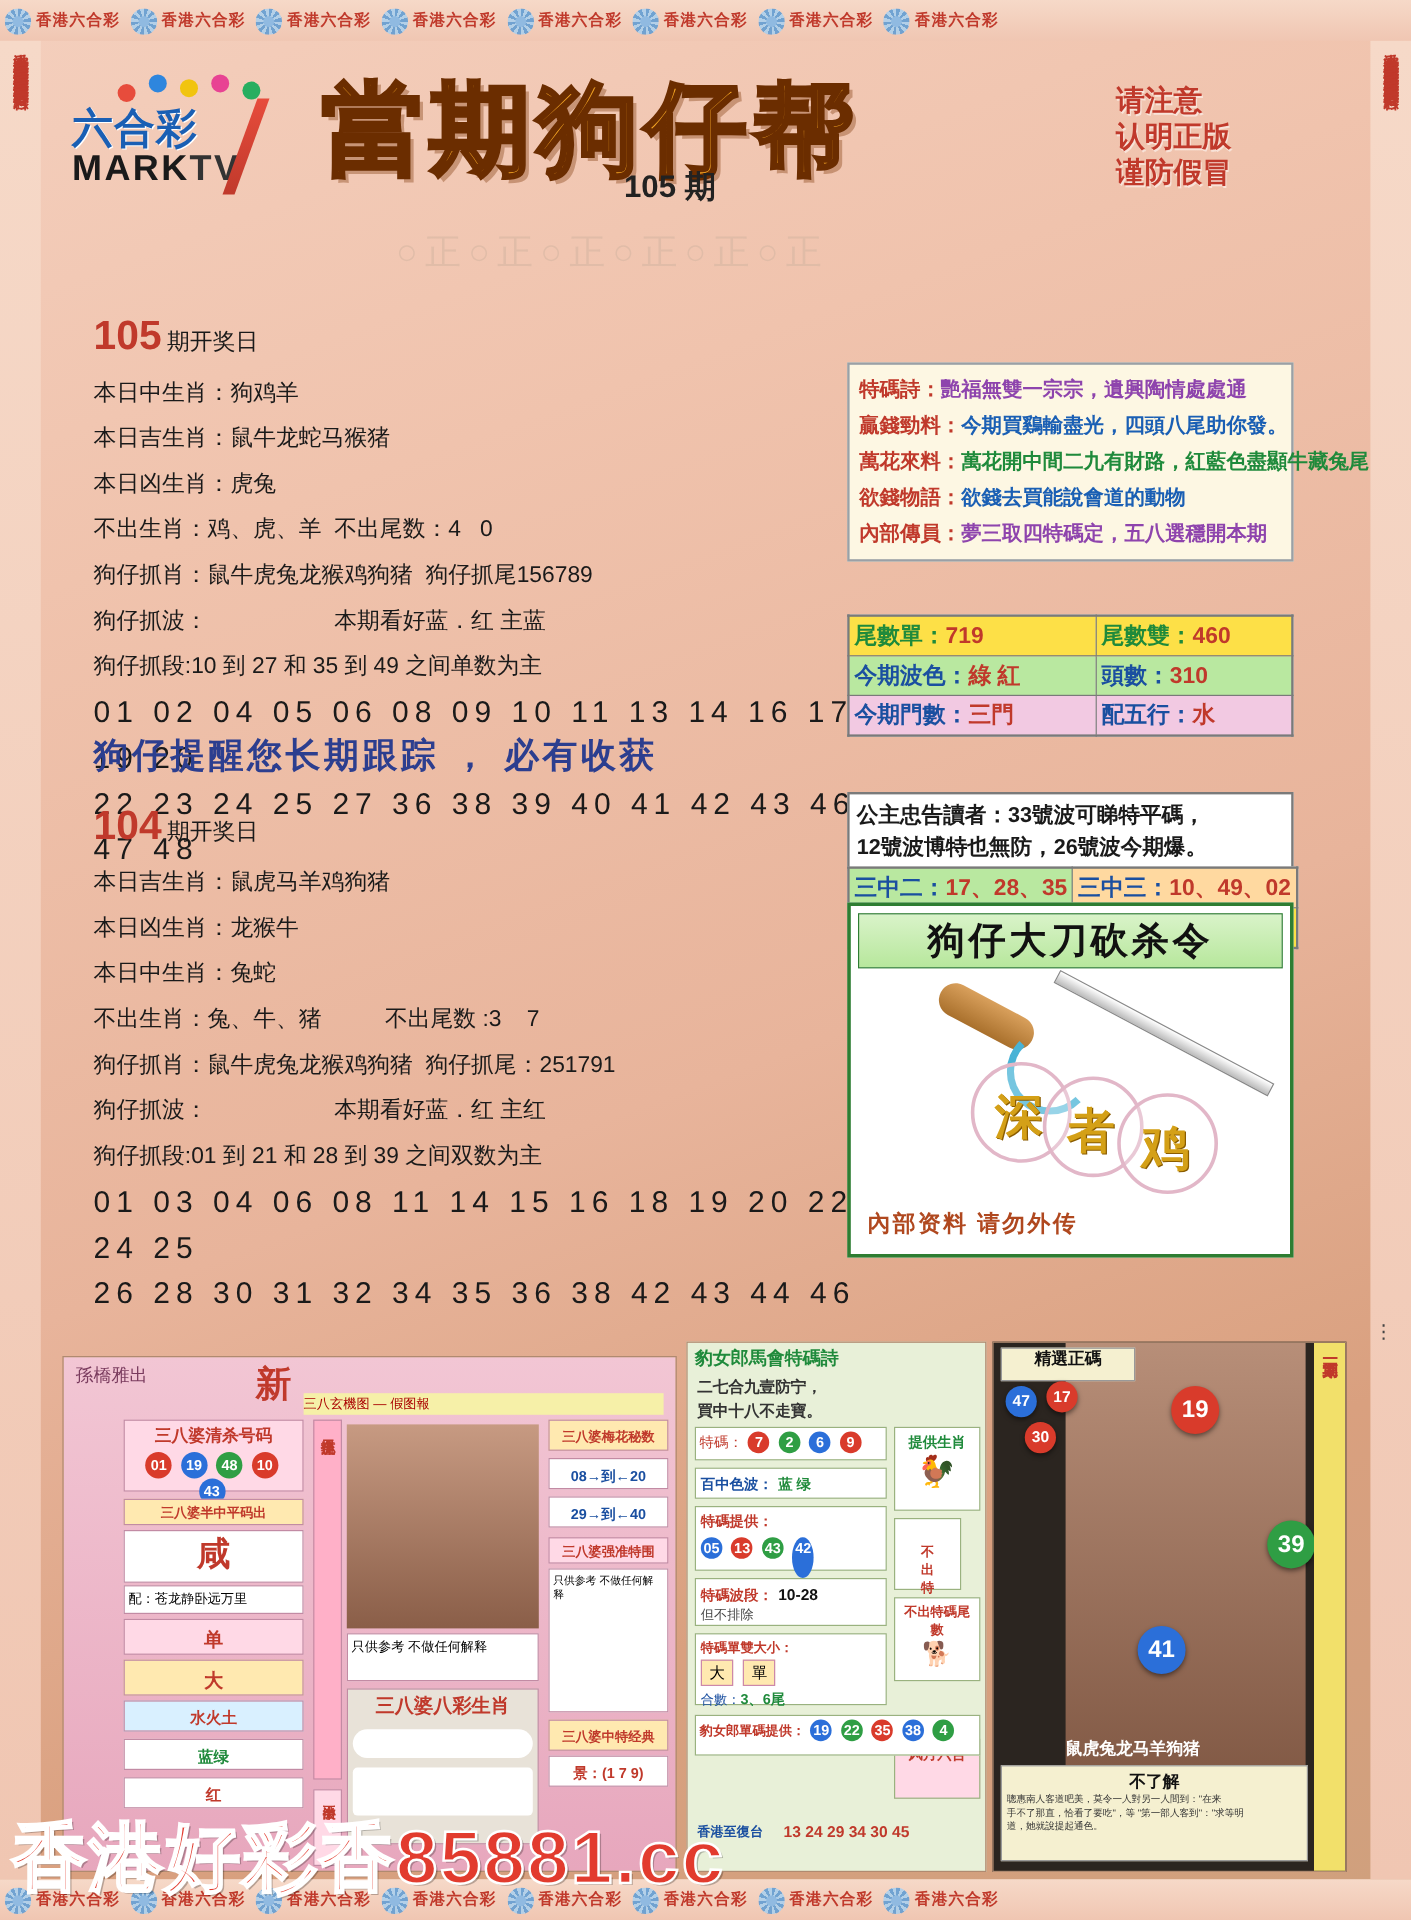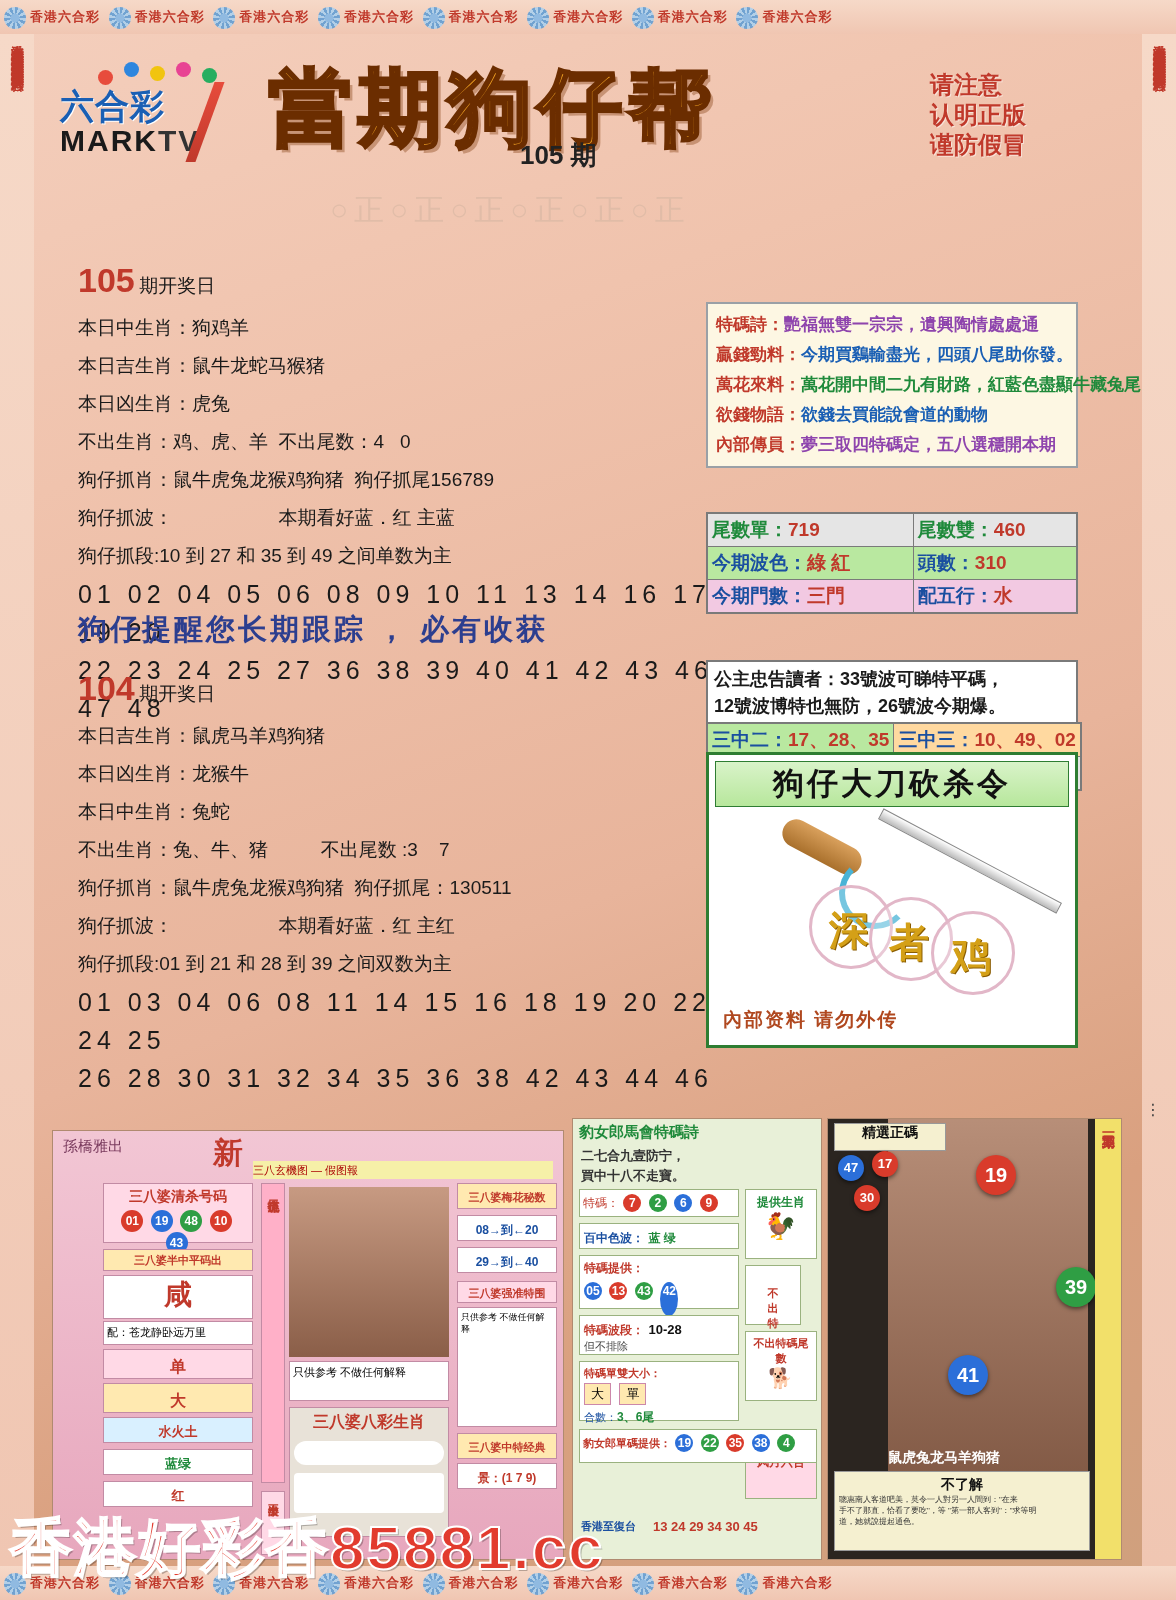--- a/index.html
+++ b/index.html
@@ -103,21 +103,21 @@
   .poembox .pl-b{color:#1f8a3b;}
   .poembox .pl-c{color:#8e44ad;}
 
   
   .stat{
     position:absolute;left:706px;top:512px;width:372px;
     border:2px solid #7a7a7a;border-collapse:collapse;background:#fff;
   }
   .stat td{border:1px solid #7a7a7a;font-size:19px;font-weight:bold;padding:3px 4px;
     white-space:nowrap;}
-  .st-y{background:#e5e5e5;}
+  .st-y{background:#fde047;}
   .st-g{background:#b9e8a0;}
   .st-p{background:#f2c9e2;}
   .st-o{background:#ffd9a0;}
   .red{color:#c0392b;}
   .blue{color:#1a4fa0;}
   .green{color:#1f8a3b;}
 
   
   .warn{
     position:absolute;left:706px;top:660px;width:372px;border:2px solid #7a7a7a;
@@ -309,21 +309,21 @@
 
   <div class="lcol" style="top:666px">
     <div style="line-height:44px">
       <span class="bigno">104</span>
       <span class="rowline">期开奖日</span>
     </div>
     <div class="rowline">本日吉生肖：鼠虎马羊鸡狗猪</div>
     <div class="rowline">本日凶生肖：龙猴牛</div>
     <div class="rowline">本日中生肖：兔蛇</div>
     <div class="rowline">不出生肖：兔、牛、猪          不出尾数 :3    7</div>
-    <div class="rowline">狗仔抓肖：鼠牛虎兔龙猴鸡狗猪  狗仔抓尾：130511</div>
+    <div class="rowline">狗仔抓肖：鼠牛虎兔龙猴鸡狗猪  狗仔抓尾：251791</div>
     <div class="rowline">狗仔抓波：                    本期看好蓝．红 主红</div>
     <div class="rowline">狗仔抓段:01 到 21 和 28 到 39 之间双数为主</div>
     <div class="numrow">01 03 04 06 08 11 14 15 16 18 19 20 22 24 25</div>
     <div class="numrow">26 28 30 31 32 34 35 36 38 42 43 44 46</div>
   </div>
 
   <div class="poembox">
     <div class="pline"><span class="pl-label">特碼詩：</span><span class="pl-c">艷福無雙一宗宗，遺興陶情處處通</span></div>
     <div class="pline"><span class="pl-label">贏錢勁料：</span><span class="pl-a">今期買鷄輸盡光，四頭八尾助你發。</span></div>
     <div class="pline"><span class="pl-label">萬花來料：</span><span class="pl-b">萬花開中間二九有財路，紅藍色盡顯牛藏兔尾</span></div>

